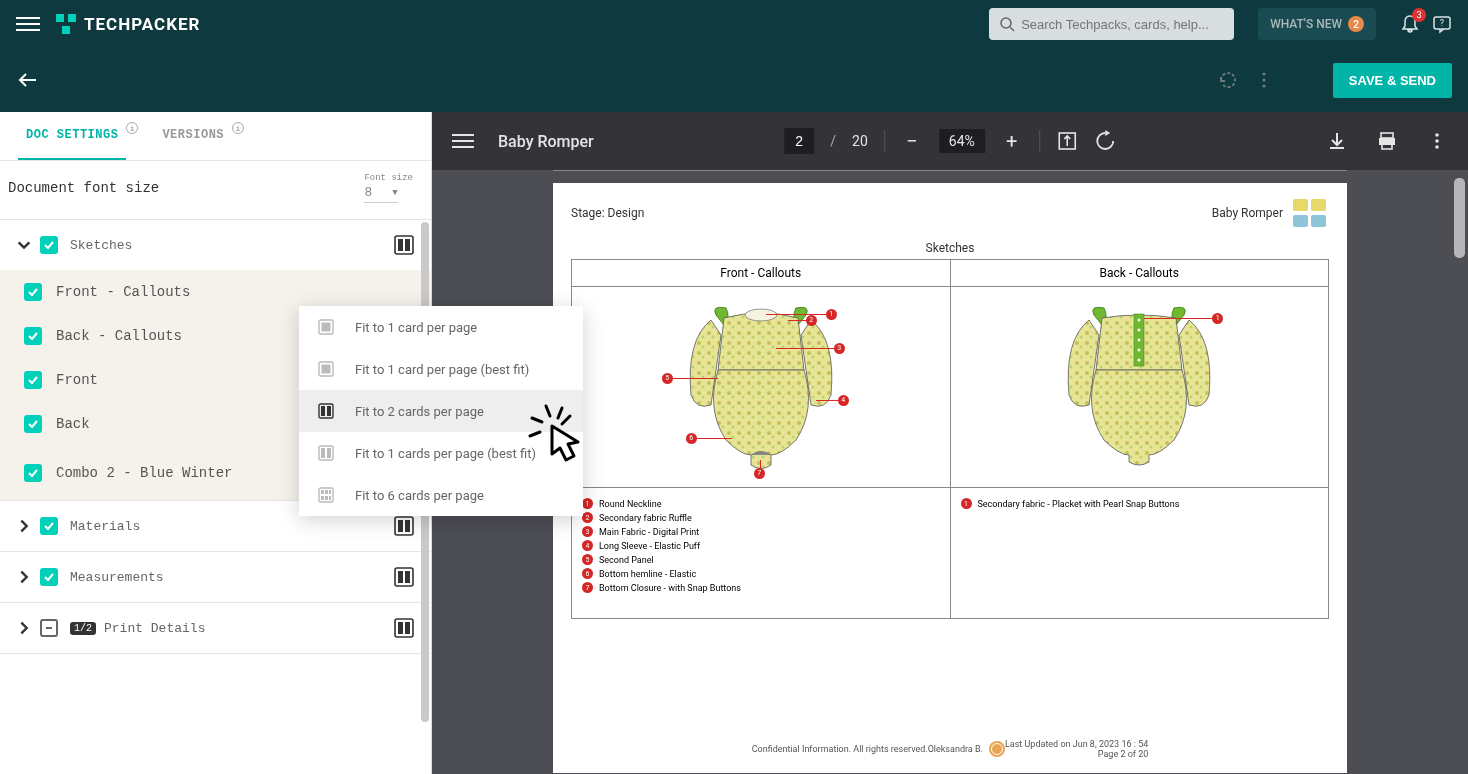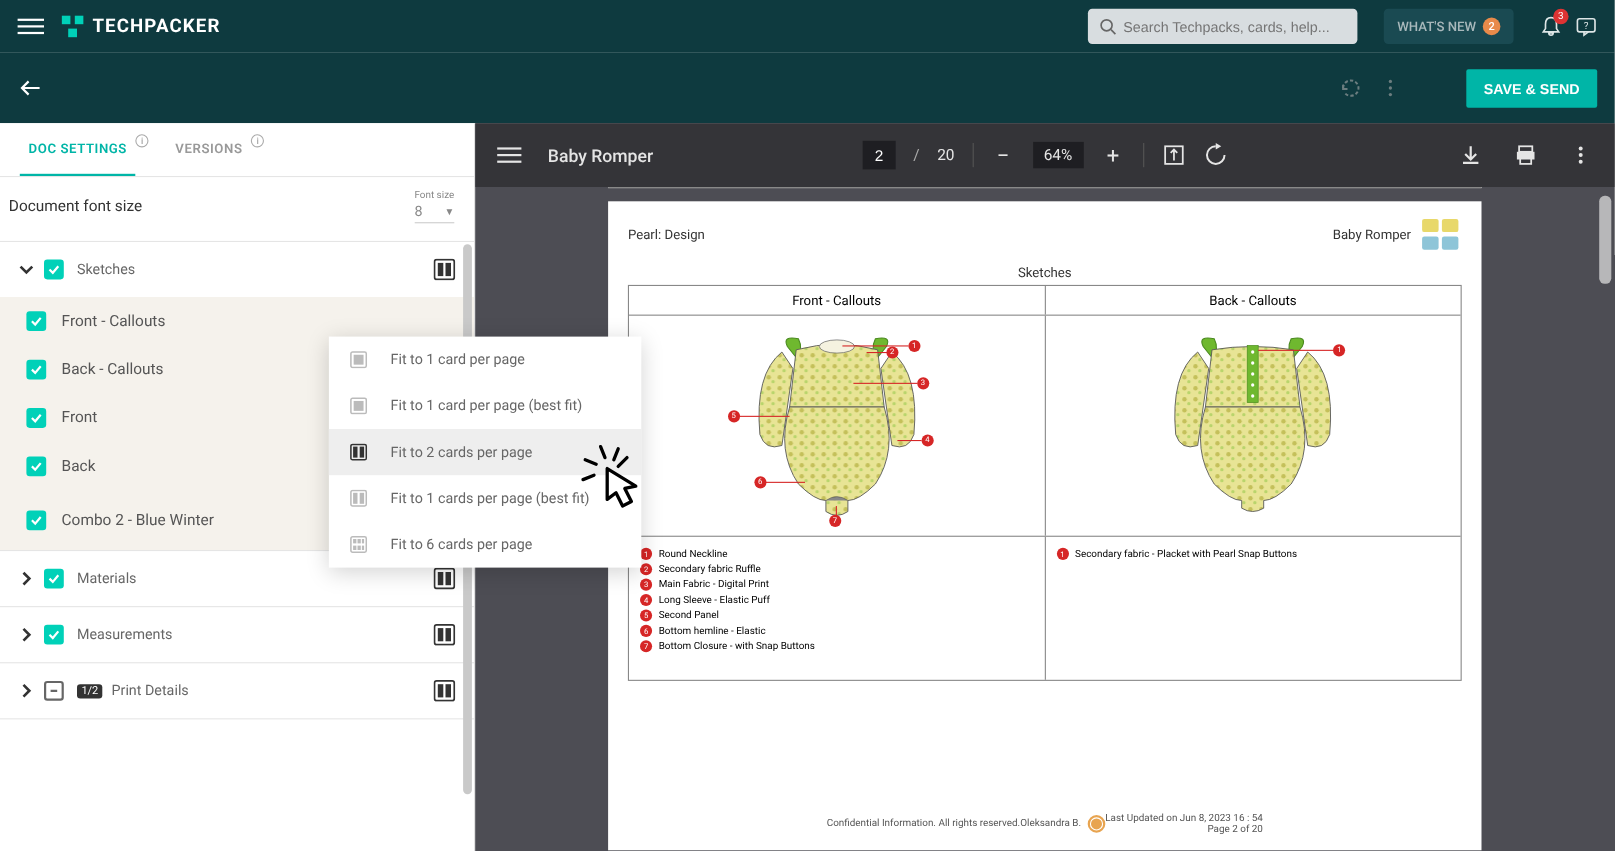--- a/index.html
+++ b/index.html
@@ -27,21 +27,21 @@
 .action-bar { height: 64px; background: #0e3a3f; display: flex; align-items: center; padding: 0 16px; }
 .back-arrow { width: 24px; height: 24px; cursor: pointer; }
 .action-right { margin-left: auto; display: flex; align-items: center; gap: 16px; }
 .refresh-icon, .more-icon { width: 20px; height: 20px; opacity: 0.6; }
 .save-btn { background: #00b5a7; color: #fff; border: none; padding: 10px 16px; font-size: 13px; font-weight: 600; border-radius: 2px; cursor: pointer; margin-left: 43px; }
 
 
 .main { display: flex; height: calc(100% - 112px); }
 
 
-.sidebar { width: 432px; background: #fff; border-right: 1px solid #ddd; display: flex; flex-direction: column; overflow: hidden; position: relative; }
+.sidebar { width: 432px; background: #fff; border-right: 1px solid #ddd; display: flex; flex-direction: column; overflow: hidden; position: relative; font-family: Liberation Mono, monospace; }
 .sidebar-tabs { display: flex; padding: 0 18px; border-bottom: 1px solid #e5e5e5; }
 .sidebar-tab { padding: 16px 8px; font-size: 12px; font-weight: 600; letter-spacing: 0.5px; color: #999; border-bottom: 2px solid transparent; position: relative; margin-right: 28px; cursor: pointer; }
 .sidebar-tab.active { color: #00b5a7; border-bottom-color: #00b5a7; }
 .tab-info { position: absolute; top: 10px; right: -12px; width: 12px; height: 12px; border: 1px solid #aaa; border-radius: 50%; font-size: 8px; display: flex; align-items: center; justify-content: center; color: #aaa; }
 
 .font-size-row { display: flex; align-items: center; justify-content: space-between; padding: 12px 18px 16px 8px; border-bottom: 1px solid #e5e5e5; }
 .font-size-label { font-size: 14px; color: #333; }
 .font-size-control { display: flex; flex-direction: column; align-items: flex-start; }
 .font-size-caption { font-size: 9px; color: #888; margin-bottom: 2px; }
 .font-size-select { display: flex; align-items: center; gap: 20px; font-size: 13px; color: #888; border-bottom: 1px solid #ccc; padding-bottom: 2px; }
@@ -424,21 +424,21 @@
               <circle cx="11" cy="17" r="1.8" fill="#e5e5e5"></circle>
             </svg>
         </span>
       </div>
     </div>
 
     <div class="pdf-viewport">
       <div class="pdf-page-strip"></div>
       <div class="pdf-page">
         <div class="page-header-row">
-          <span>Pearl: Design</span>
+          <span>Stage: Design</span>
           <div style="display:flex;align-items:center">
             <span>Baby Romper</span>
             <span class="page-thumb">
               <svg viewBox="0 0 38 32">
                   <rect x="2" y="2" width="15" height="12" fill="#e8d86a" rx="2"></rect>
                   <rect x="20" y="2" width="15" height="12" fill="#e8d86a" rx="2"></rect>
                   <rect x="2" y="18" width="15" height="12" fill="#8ec5d8" rx="2"></rect>
                   <rect x="20" y="18" width="15" height="12" fill="#8ec5d8" rx="2"></rect>
                 </svg>
             </span>

